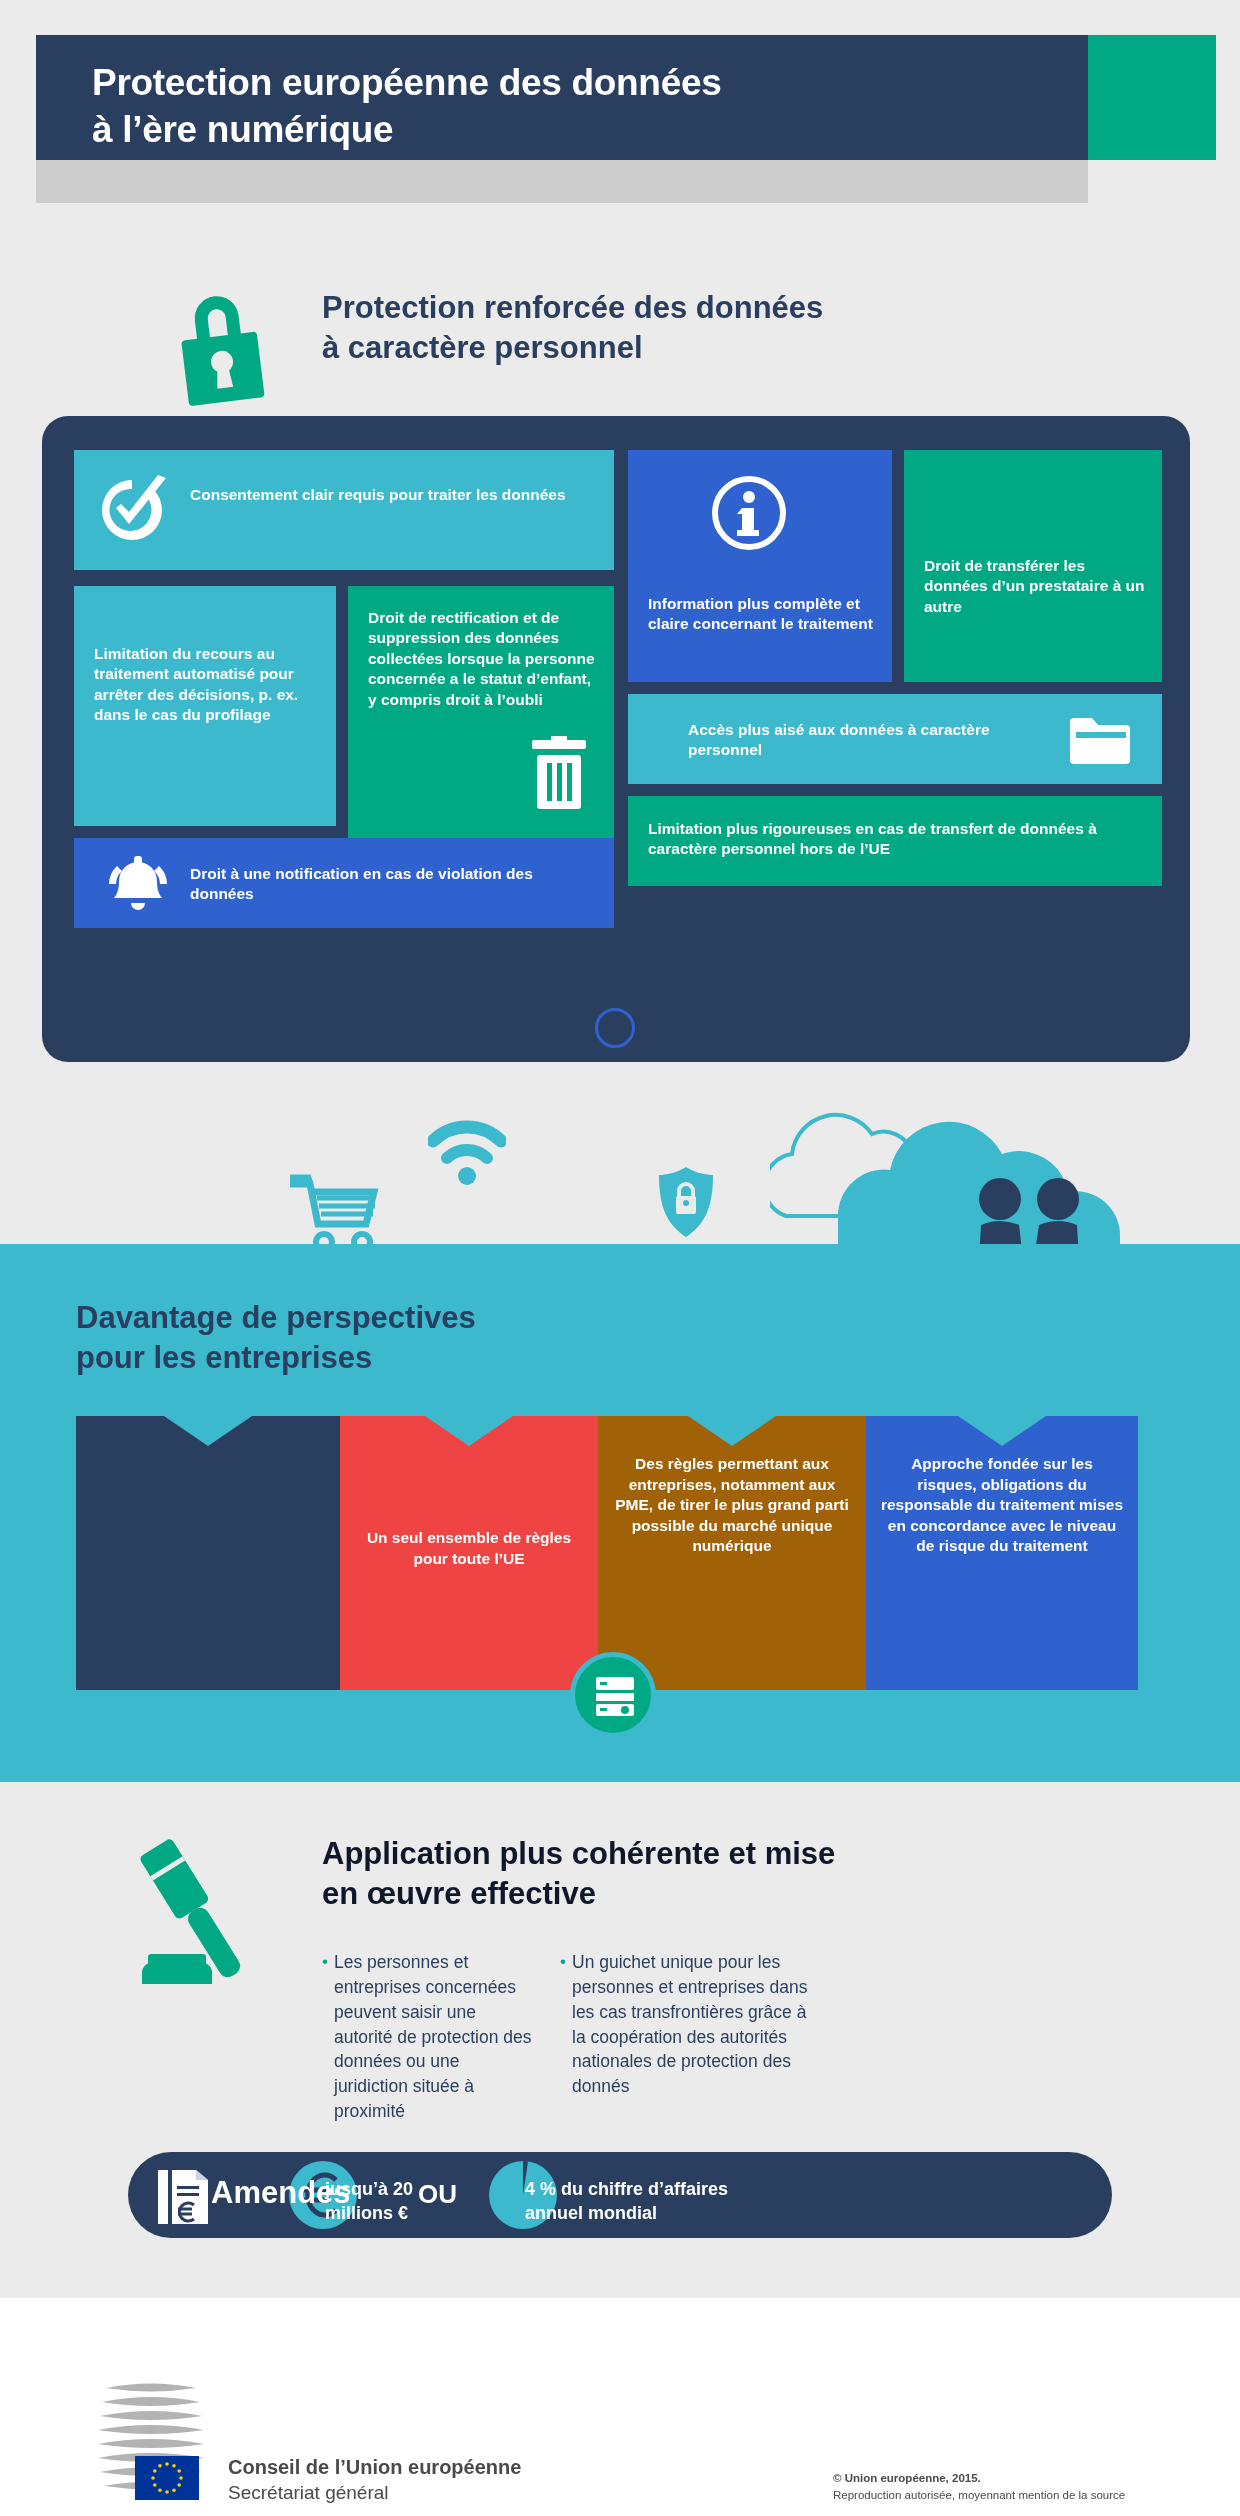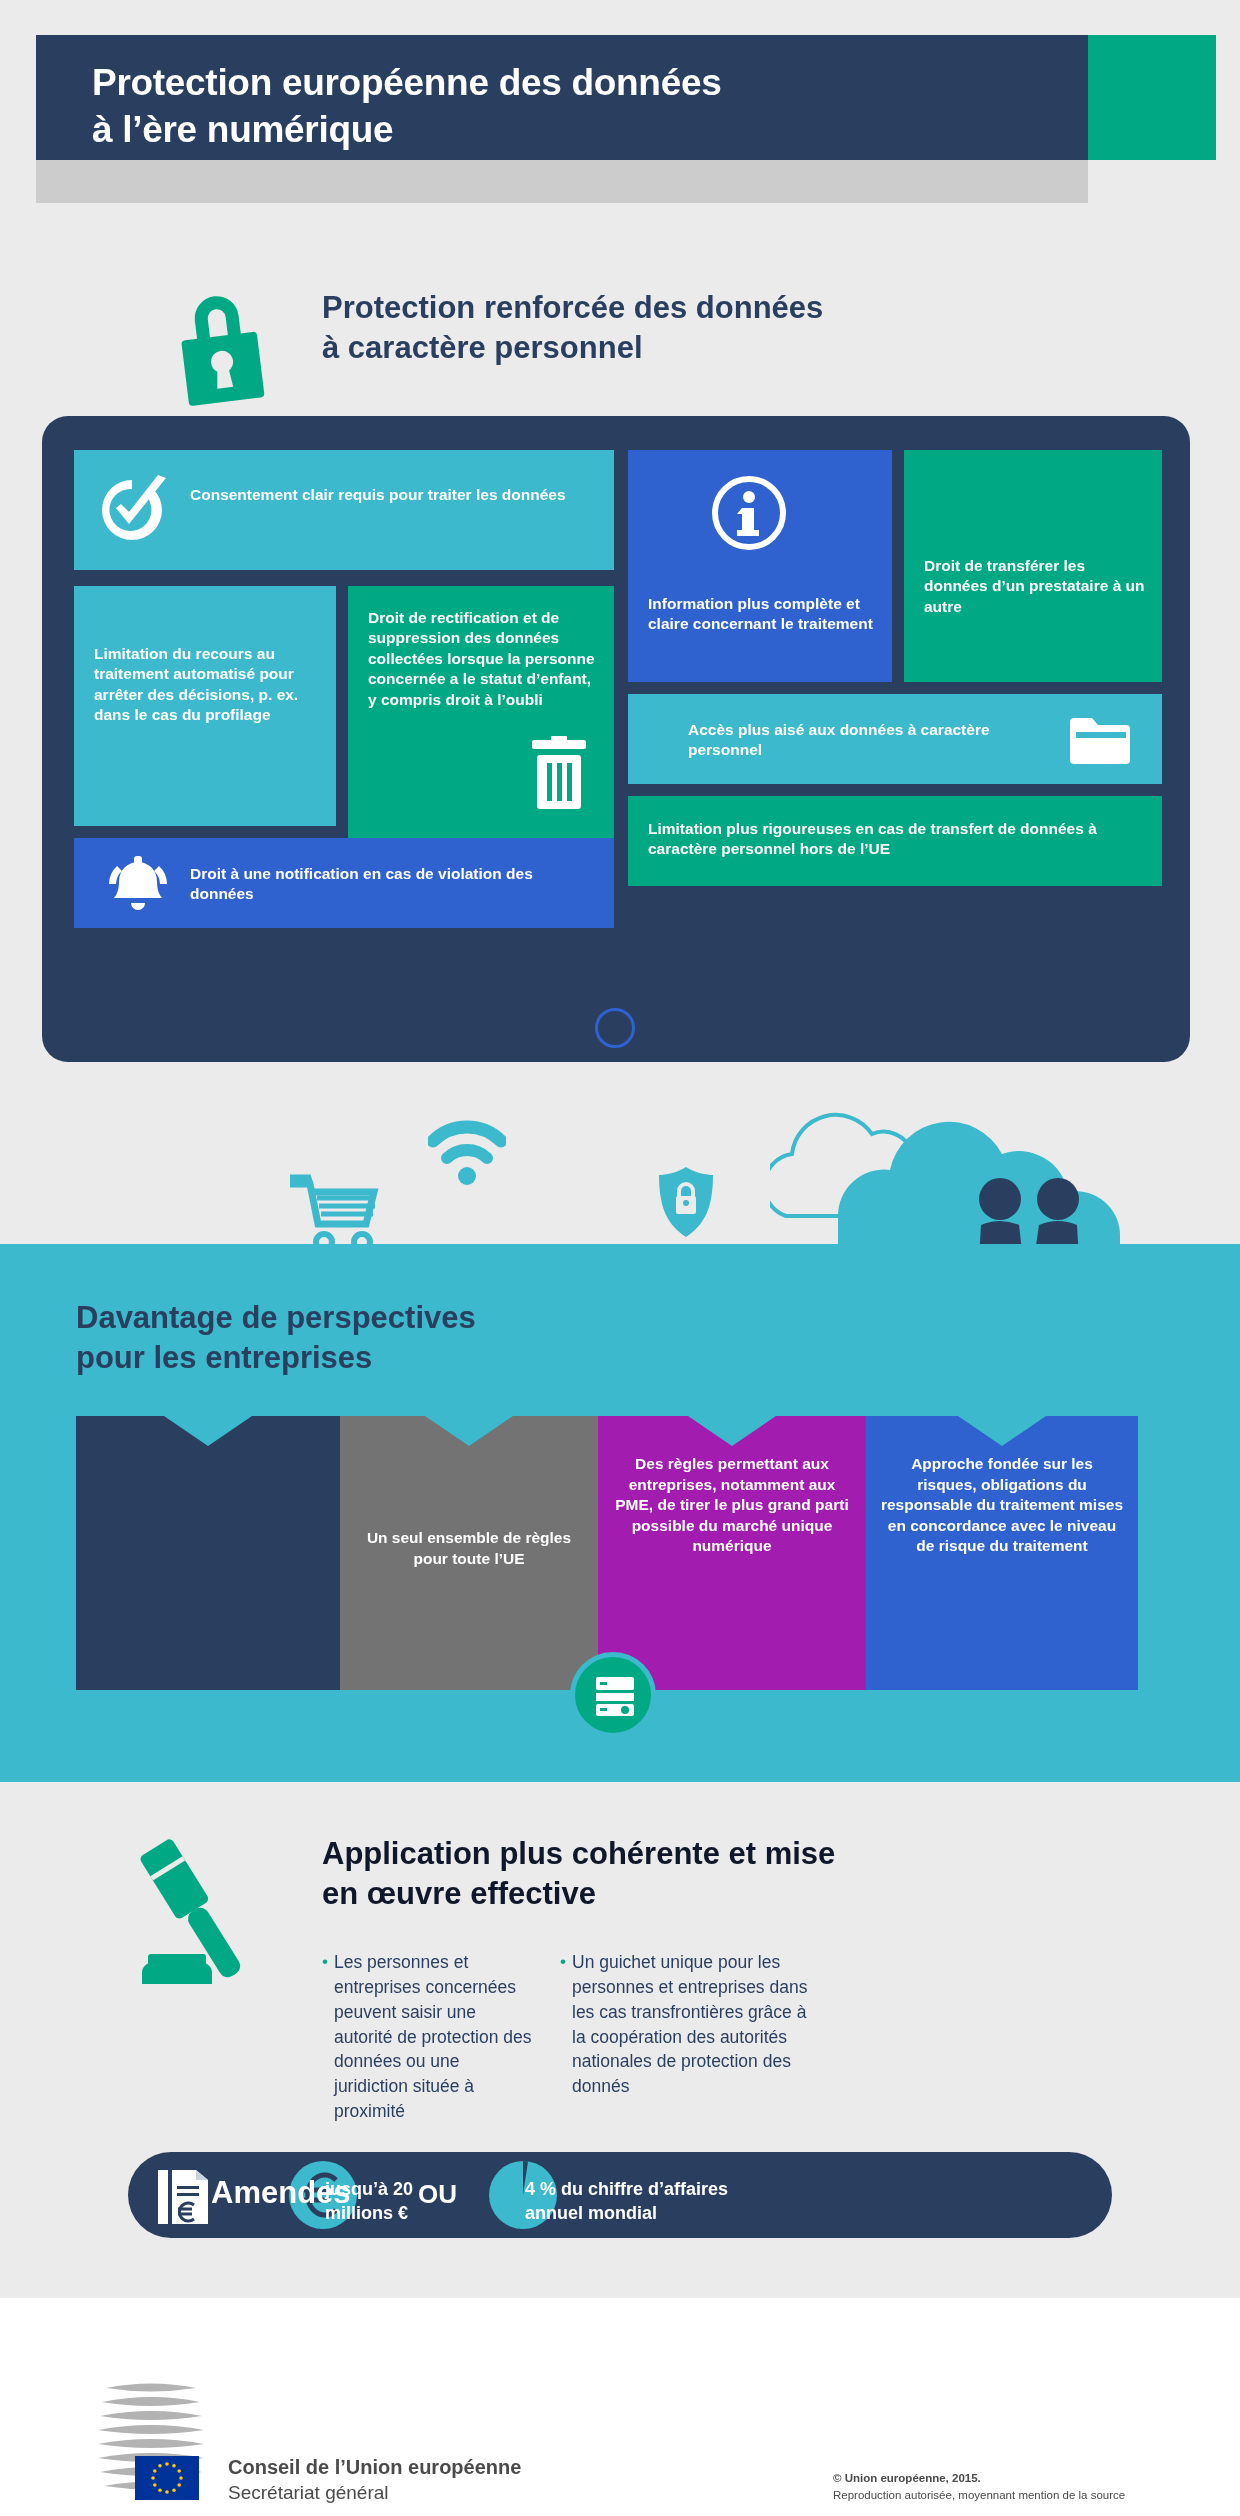--- a/index.html
+++ b/index.html
@@ -129,23 +129,23 @@
   .col .notch {
     position: absolute; left: 50%; top: 0;
     width: 0; height: 0;
     transform: translateX(-50%);
     border-left: 44px solid transparent;
     border-right: 44px solid transparent;
     border-top: 30px solid #3cb9cc;
   }
   #col-1 { left: 76px;  width: 264px; background: #2a3f5f; }
   #col-1 .txt { top: 40px; }
-  #col-2 { left: 340px; width: 258px; background: #737373; }
+  #col-2 { left: 340px; width: 258px; background: #ef4444; }
   #col-2 .txt { top: 112px; }
-  #col-3 { left: 598px; width: 268px; background: #a21caf; }
+  #col-3 { left: 598px; width: 268px; background: #a16207; }
   #col-3 .txt { top: 38px; }
   #col-4 { left: 866px; width: 272px; background: #2f62cf; }
   #col-4 .txt { top: 38px; }
 
   .server-badge {
     position: absolute; left: 570px; top: 1652px;
     width: 86px; height: 86px;
     background: #00a984;
     border: 5px solid #3cb9cc;
     border-radius: 50%;

